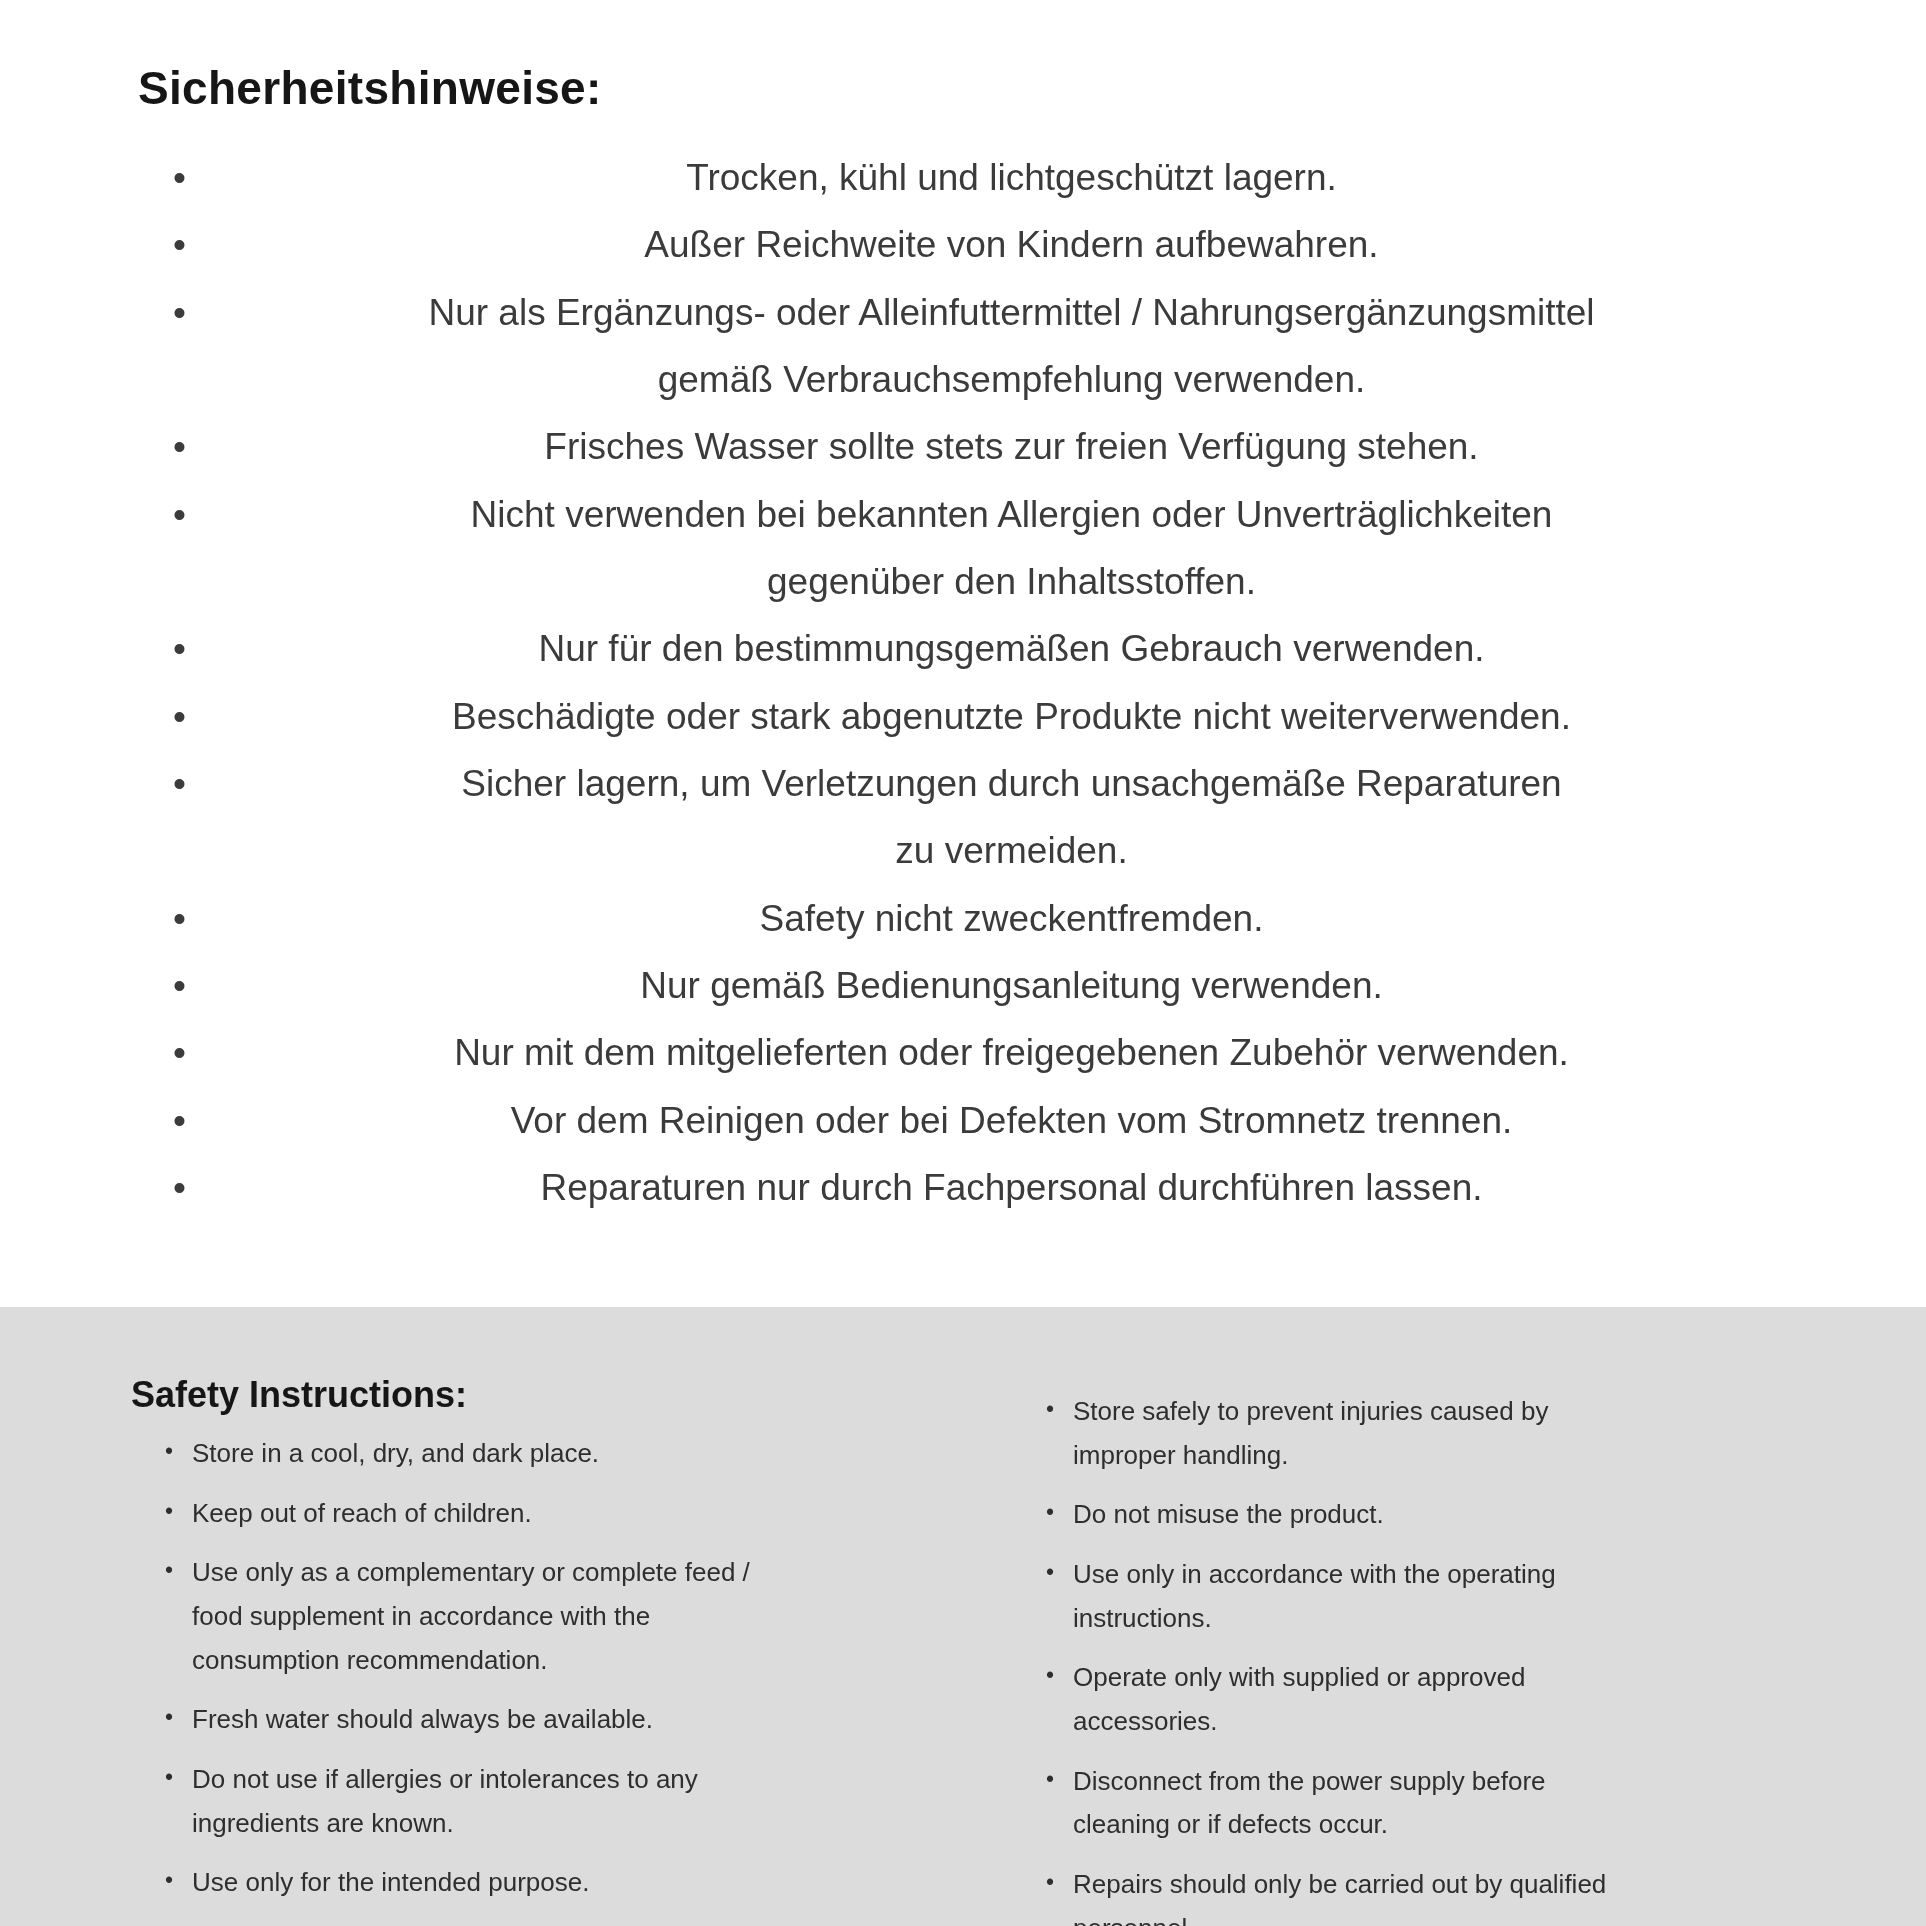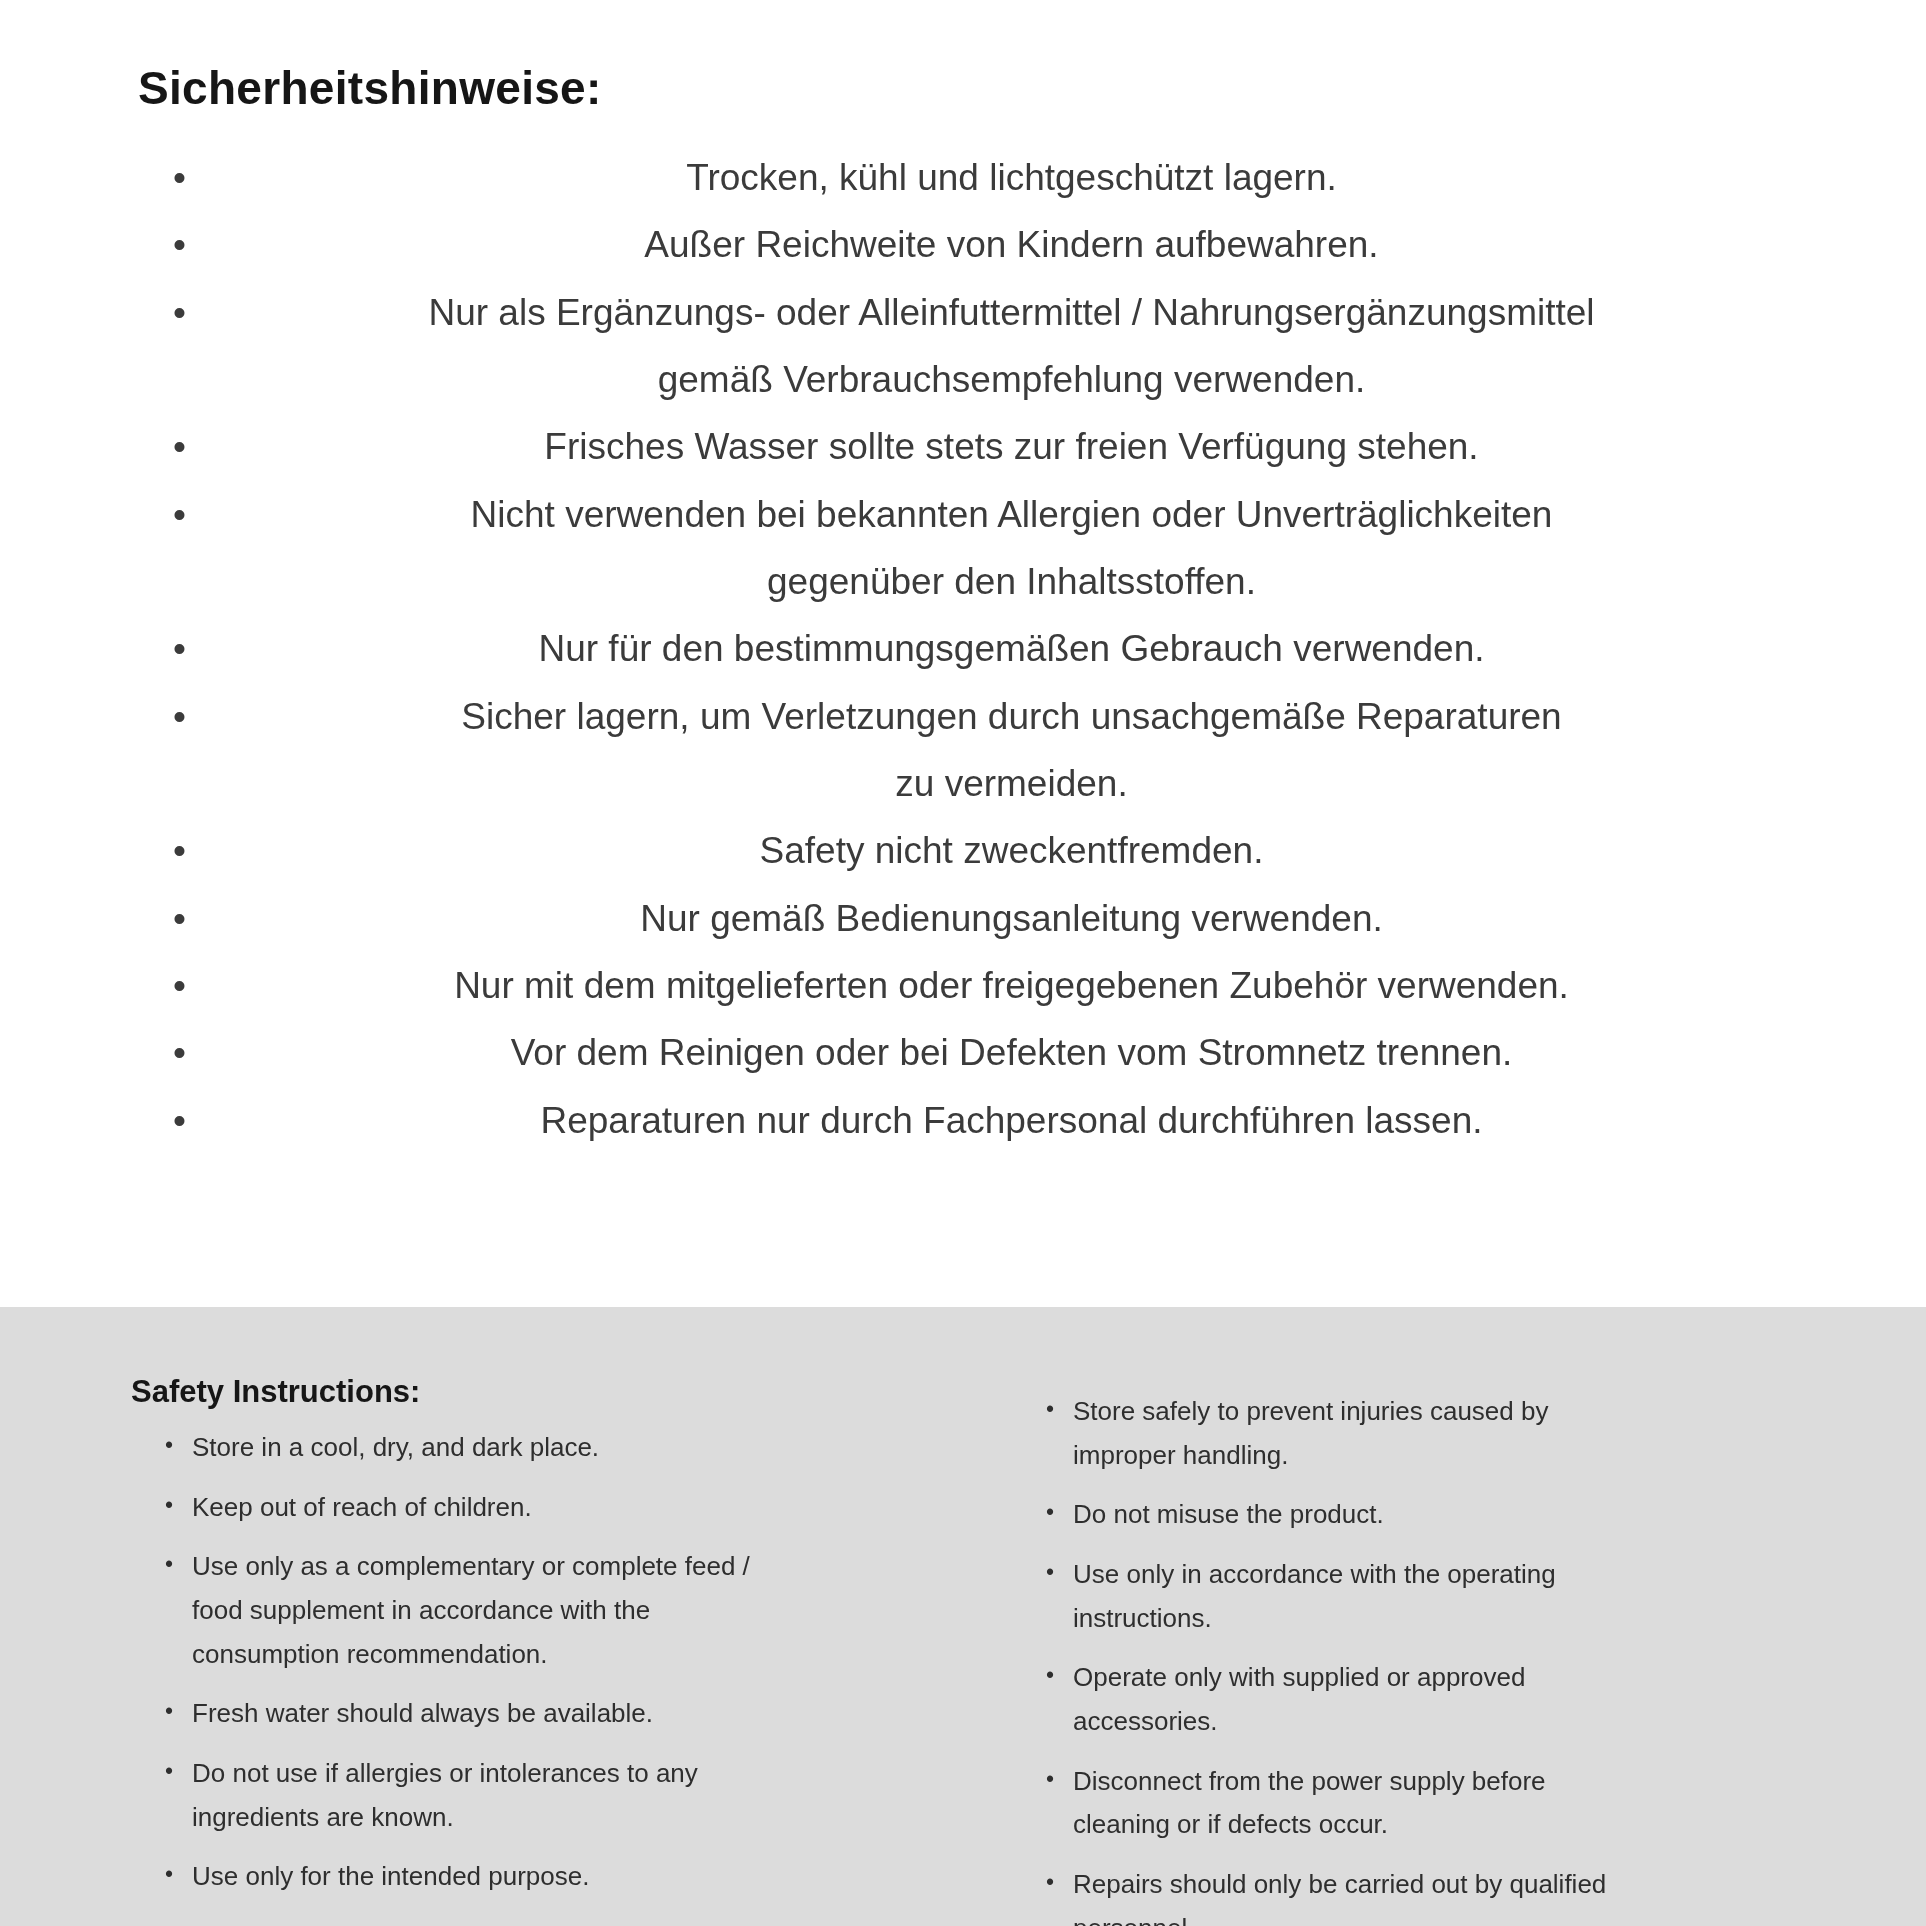--- a/index.html
+++ b/index.html
@@ -70,21 +70,21 @@
   }
   .en-col-left {
     width: 899px;
     flex: 0 0 auto;
   }
   .en-col-right {
     flex: 1 1 auto;
     padding-top: 0;
   }
   .en-title {
-    font-size: 31px;
+    font-size: 36px;
     font-weight: bold;
     color: #161616;
     margin: 0 0 14px 0;
   }
   ul.en-list {
     list-style: none;
     margin: 0;
     padding: 0 0 0 18px;
     font-size: 26px;
     line-height: 1.68;
@@ -115,20 +115,21 @@
   <h1 class="de-title">Sicherheitshinweise:</h1>
   <ul class="de-list">
     <li>Trocken, kühl und lichtgeschützt lagern.</li>
     <li>Außer Reichweite von Kindern aufbewahren.</li>
     <li>Nur als Ergänzungs- oder Alleinfuttermittel / Nahrungsergänzungsmittel
 gemäß Verbrauchsempfehlung verwenden.</li>
     <li>Frisches Wasser sollte stets zur freien Verfügung stehen.</li>
     <li>Nicht verwenden bei bekannten Allergien oder Unverträglichkeiten
 gegenüber den Inhaltsstoffen.</li>
     <li>Nur für den bestimmungsgemäßen Gebrauch verwenden.</li>
+    <li>Beschädigte oder stark abgenutzte Produkte nicht weiterverwenden.</li>
     <li>Sicher lagern, um Verletzungen durch unsachgemäße Reparaturen
 zu vermeiden.</li>
     <li>Safety nicht zweckentfremden.</li>
     <li>Nur gemäß Bedienungsanleitung verwenden.</li>
     <li>Nur mit dem mitgelieferten oder freigegebenen Zubehör verwenden.</li>
     <li>Vor dem Reinigen oder bei Defekten vom Stromnetz trennen.</li>
     <li>Reparaturen nur durch Fachpersonal durchführen lassen.</li>
   </ul>
 </div>
 

